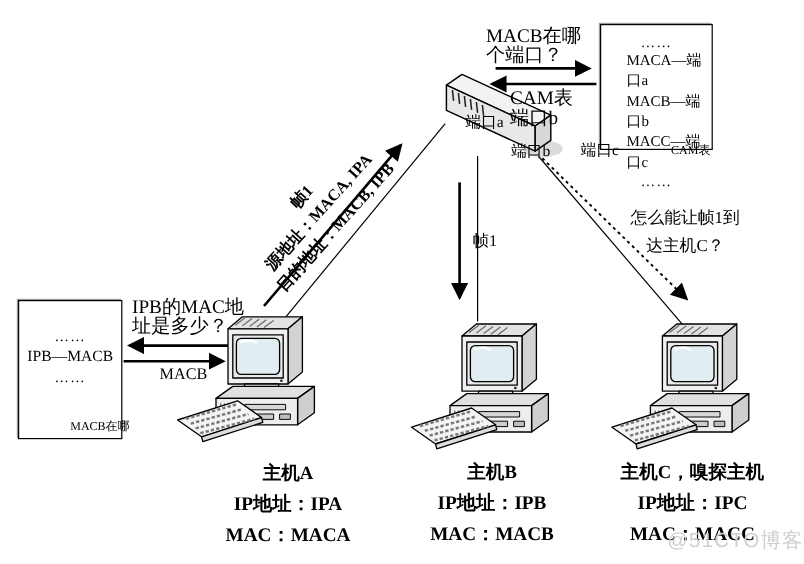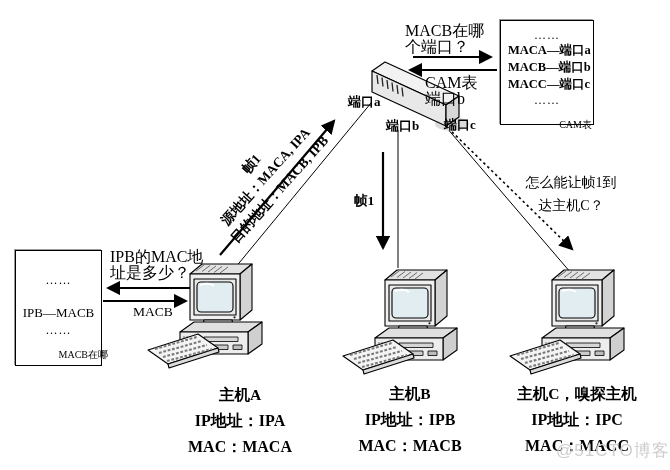--- a/index.html
+++ b/index.html
@@ -8,24 +8,24 @@
     font-family:"Liberation Serif","DejaVu Serif",serif;color:#000;
   }
   #wires{position:absolute;left:0;top:0;width:670px;height:470px;}
   .lbl{position:absolute;white-space:nowrap;line-height:1.2;}
   .ctr{text-align:center;white-space:normal;}
   .box{
     position:absolute;background:#fff;border:1px solid #000;
     box-shadow:-1px -1px 0 #9a9a9a;
   }
   .dots{text-align:center;font-size:12px;letter-spacing:1px;line-height:14px;color:#000;}
-  .camrow{font-size:12.5px;line-height:17px;padding-left:7px;font-weight:bold;}
+  .camrow{font-size:12.5px;line-height:17px;padding-left:21px;}
   .caption{position:absolute;font-size:10px;text-align:right;}
   .q{font-size:16px;line-height:16px;text-align:left;}
-  .bold{font-weight:bold;}
+  .bold{font-weight:normal;margin-left:40px;}
   .hostblock{position:absolute;width:200px;text-align:center;}
   .hostname{font-size:15.5px;line-height:26px;font-weight:bold;}
   .hostline{font-size:16px;line-height:26px;font-weight:bold;}
   #frame1-label{
     position:absolute;left:158px;top:148px;width:215px;
     transform:rotate(-48deg);transform-origin:50% 50%;
     text-align:center;font-size:13.5px;font-weight:bold;line-height:19px;
   }
   #watermark{
     position:absolute;left:556px;top:439px;font-size:17px;color:#cfcfcf;
@@ -118,21 +118,21 @@
     <div class="dots">……</div>
     <div class="camrow">MACA—端口a</div>
     <div class="camrow">MACB—端口b</div>
     <div class="camrow">MACC—端口c</div>
     <div class="dots">……</div>
   </div>
   <div class="caption" style="left:500px;top:118px;width:92px;">CAM表</div>
 
   <div class="box" style="left:15px;top:250px;width:85px;height:92px;padding-top:22px;">
     <div class="dots">……</div>
-    <div style="text-align:center;font-size:13px;line-height:20px;margin-top:16px;">IPB—MACB</div>
+    <div style="text-align:center;font-size:13px;line-height:20px;">IPB—MACB</div>
     <div class="dots">……</div>
   </div>
   <div class="caption" style="left:8px;top:348px;width:100px;">MACB在哪</div>
 
   <div class="lbl bold" style="left:348px;top:94px;font-size:13px;">端口a</div>
   <div class="lbl bold" style="left:386px;top:118px;font-size:13px;">端口b</div>
   <div class="lbl bold" style="left:444px;top:117px;font-size:13px;">端口c</div>
 
   <div class="lbl q" style="left:405px;top:23px;width:95px;">
     <div>MACB在哪</div>

